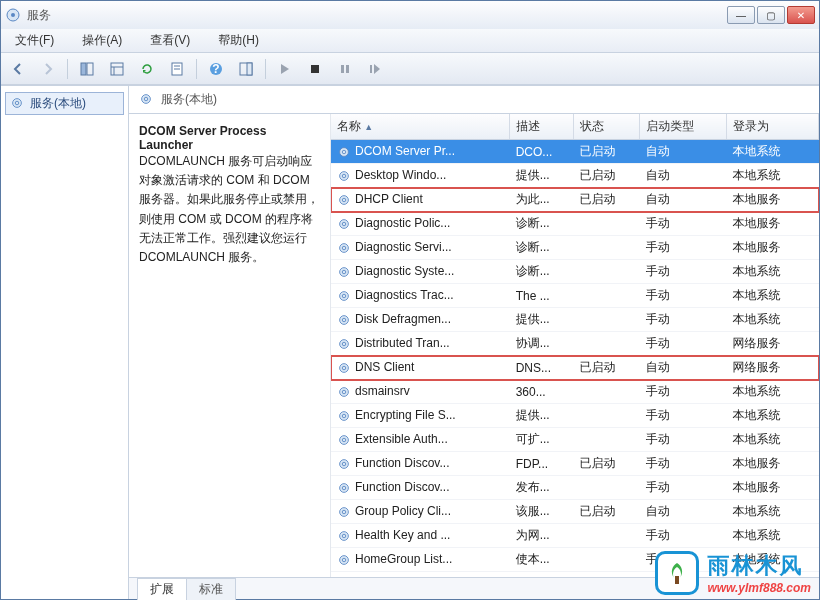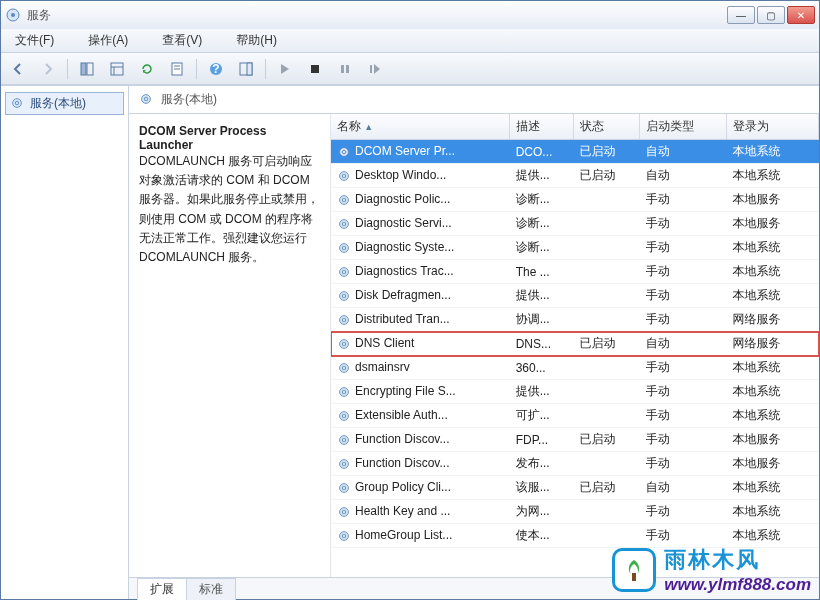--- a/index.html
+++ b/index.html
@@ -3,21 +3,21 @@
 <meta charset="utf-8">
 <style>
 * { margin: 0; padding: 0; box-sizing: border-box; font-family: "Microsoft YaHei", "SimSun", sans-serif; font-size: 12px; }
 body { background: #fff; width: 820px; height: 600px; overflow: hidden; position: relative; }
 .window { width: 820px; height: 600px; border: 1px solid #5a7aa3; background: #f0f0f0; display: flex; flex-direction: column; }
 .titlebar { height: 28px; background: linear-gradient(#fdfdfe,#e6ecf5); display: flex; align-items: center; padding: 0 4px; }
 .titlebar .title { display: flex; align-items: center; gap: 6px; color: #555; }
 .titlecontrols { margin-left: auto; display: flex; gap: 2px; }
 .titlecontrols .btn { width: 28px; height: 18px; border: 1px solid #8a9bb2; background: linear-gradient(#fdfdfe,#dbe4f0); border-radius: 2px; display:flex;align-items:center;justify-content:center;font-size:10px;color:#333;}
 .titlecontrols .btn.close { background: linear-gradient(#f39c8f,#d9534f); color:#fff; border-color:#b33a32;}
-.menubar { height: 24px; background: linear-gradient(#f7f9fc,#e8edf5); display:flex; align-items:center; padding: 0 6px; gap: 18px; border-bottom:1px solid #c8d2e0;}
+.menubar { height: 24px; background: linear-gradient(#f7f9fc,#e8edf5); display:flex; align-items:center; padding: 0 6px; gap: 12px; border-bottom:1px solid #c8d2e0;}
 .menubar .menuitem { padding: 2px 8px; color:#333; cursor:default;}
 .toolbar { height: 32px; background: linear-gradient(#f7f9fc,#e3e9f2); border-bottom:1px solid #c8d2e0; display:flex; align-items:center; padding: 0 4px; gap:4px;}
 .toolbar .tbtn { width:26px; height:24px; display:flex;align-items:center;justify-content:center; border:1px solid transparent; border-radius:2px;}
 .toolbar .sep{width:1px;height:20px;background:#c4cfdc;margin:0 2px;}
 .body { flex:1; display:flex; background:#fff; border-top:1px solid #c8d2e0;}
 .leftpanel { width:128px; border-right:1px solid #c8d2e0; background:#fff; padding:6px 4px;}
 .leftpanel .node { display:flex; align-items:center; gap:4px; padding:2px 4px; border:1px solid #9cb4d8; background:#e8f0fb; color:#2a4b7c;}
 .rightpanel { flex:1; display:flex; flex-direction:column; position:relative;}
 .rp-title { height:28px; display:flex; align-items:center; gap:6px; padding:4px 10px; color:#555; border-bottom:1px solid #c8d2e0;}
 .rp-body { flex:1; display:flex; overflow:hidden; position:relative;}
@@ -32,21 +32,21 @@
 table.services td { padding:3px 6px; border-bottom:1px solid #f1f3f7; white-space:nowrap; overflow:hidden; text-overflow:ellipsis; color:#222;}
 tr.selected td{ background:#3a8ee6; color:#fff;margin-left:40px;}
 tr.highlight { outline:2px solid #d9534f; outline-offset:-1px;}
 .rowicon{display:inline-flex;vertical-align:middle;margin-right:4px;}
 .tabsbar { height:22px; border-top:1px solid #c8d2e0; background:#f5f7fb; display:flex; align-items:flex-end; padding:0 8px;}
 .tabsbar .tab { padding:2px 12px; border:1px solid #c8d2e0; border-bottom:none; background:#fff; margin-right:-1px; color:#333; font-size:12px; position:relative; top:1px;}
 .tabsbar .tab.inactive{ background:#eef2f8; color:#555;}
 .watermark{position:absolute;right:8px;bottom:4px;display:flex;align-items:center;gap:8px;pointer-events:none;}
 .watermark .logo{width:44px;height:44px;border:3px solid #1893d5;border-radius:10px;background:#fff;display:flex;align-items:center;justify-content:center;}
 .watermark .txt .big{font-size:22px;font-weight:bold;color:#1893d5;letter-spacing:2px;}
-.watermark .txt .url{font-size:17px;font-weight:bold;color:#4c1d95;font-style:italic;}
+.watermark .txt .url{font-size:12px;font-weight:bold;color:#ef4444;font-style:italic;}
 svg.gear{width:14px;height:14px;}
 svg.gear circle{fill:#d8e6f5;stroke:#5a88c4;stroke-width:1;}
 .icon-glyph{width:16px;height:16px;display:inline-block;}
 </style>
 </head>
 <body>
 
 <div class="window">
   <div class="titlebar">
     <div class="title">
@@ -208,20 +208,32 @@
                       <svg class="gear" viewBox="0 0 16 16" width="14" height="14">
                         <circle cx="8" cy="8" r="5" fill="#d8e6f5" stroke="#5a88c4"></circle>
                         <circle cx="8" cy="8" r="2" fill="#5a88c4"></circle>
                       </svg>
                     </span>Desktop Windo...</td>
                   <td>提供...</td>
                   <td>已启动</td>
                   <td>自动</td>
                   <td>本地系统</td>
                 </tr>
+                <tr class="highlight">
+                  <td><span class="rowicon">
+                      <svg class="gear" viewBox="0 0 16 16" width="14" height="14">
+                        <circle cx="8" cy="8" r="5" fill="#d8e6f5" stroke="#5a88c4"></circle>
+                        <circle cx="8" cy="8" r="2" fill="#5a88c4"></circle>
+                      </svg>
+                    </span>DHCP Client</td>
+                  <td>为此...</td>
+                  <td>已启动</td>
+                  <td>自动</td>
+                  <td>本地服务</td>
+                </tr>
                 <tr>
                   <td><span class="rowicon">
                       <svg class="gear" viewBox="0 0 16 16" width="14" height="14">
                         <circle cx="8" cy="8" r="5" fill="#d8e6f5" stroke="#5a88c4"></circle>
                         <circle cx="8" cy="8" r="2" fill="#5a88c4"></circle>
                       </svg>
                     </span>Diagnostic Polic...</td>
                   <td>诊断...</td>
                   <td></td>
                   <td>手动</td>

